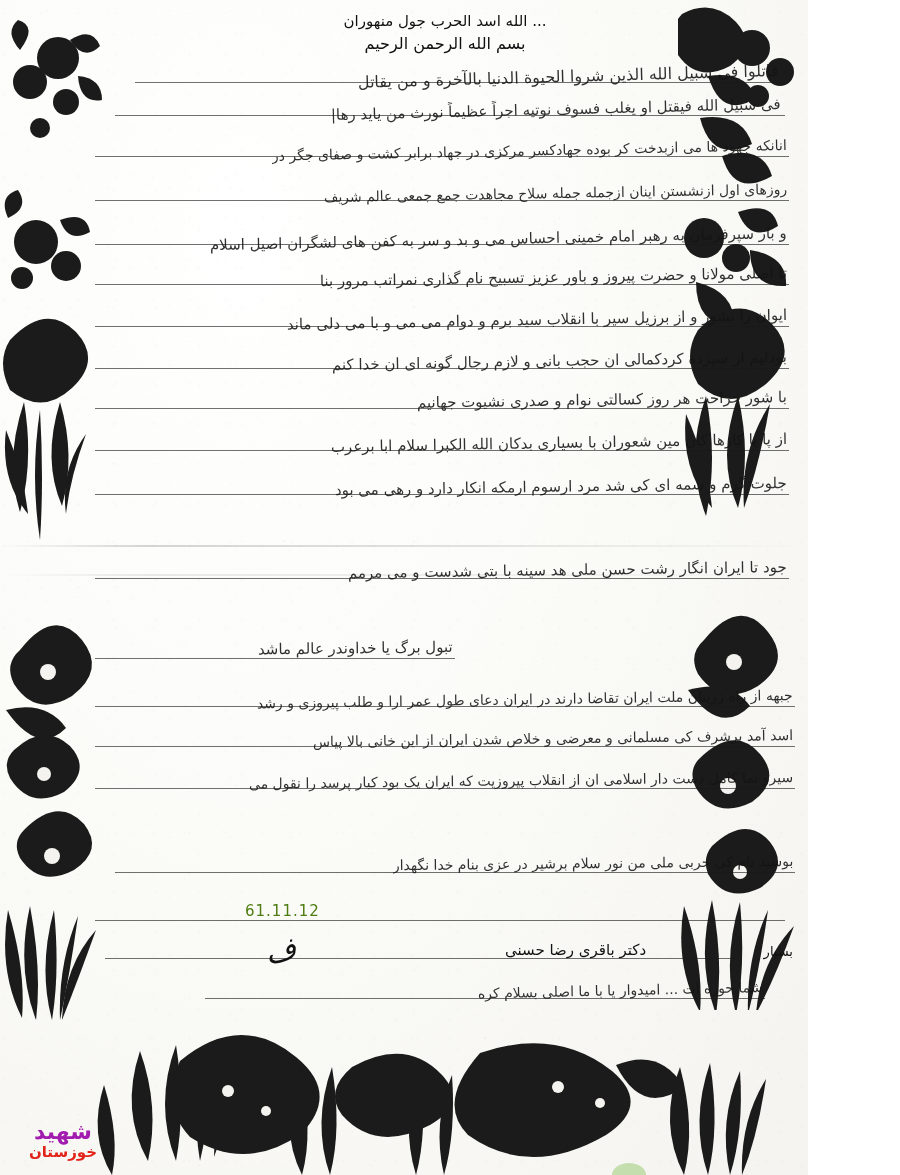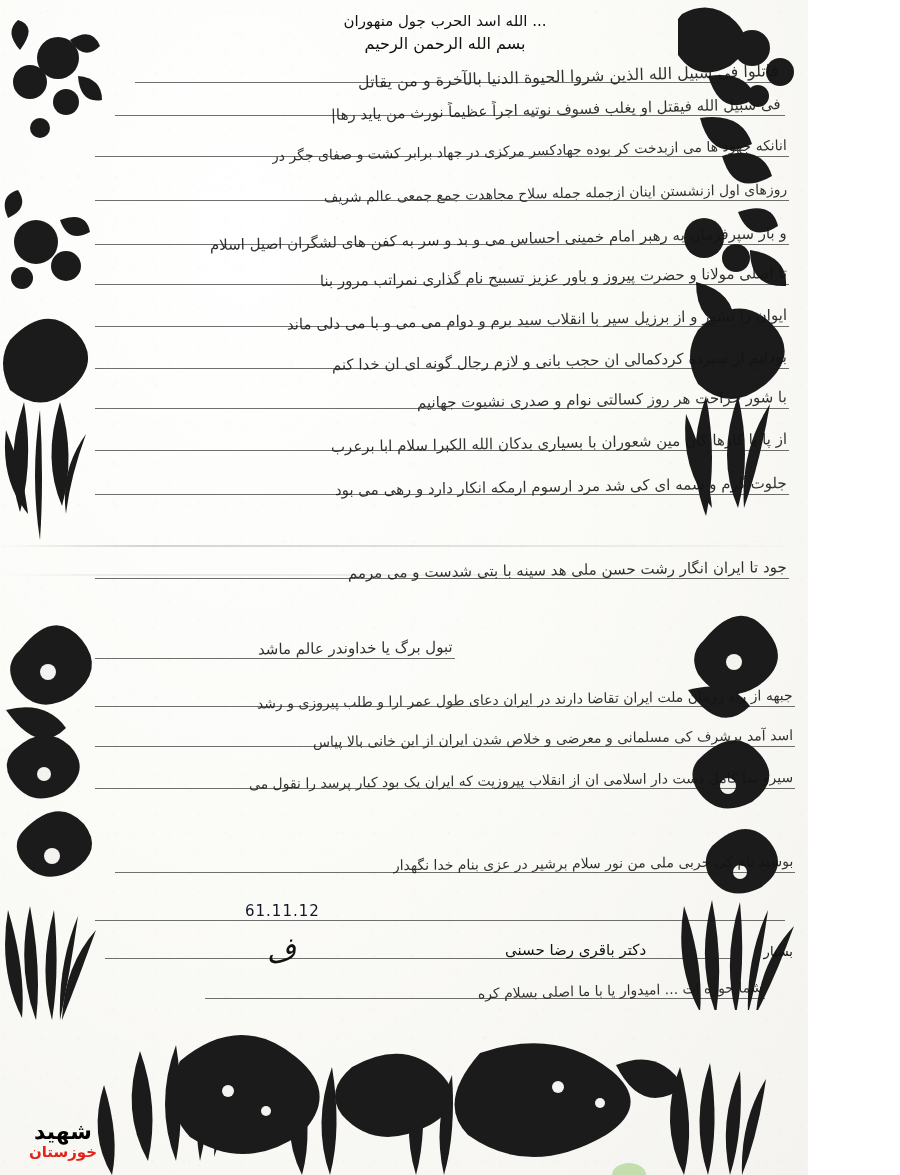--- a/index.html
+++ b/index.html
@@ -104,21 +104,21 @@
     left: 0; right: 0;
     text-align: center;
     direction: rtl;
     color: #111;
     font-size: 16px;
     white-space: nowrap;
   }
   .date-line {
     position: absolute;
     direction: ltr;
-    color: #0f172a;
+    color: #4d7c0f;
     font-size: 15px;
     letter-spacing: 1px;
     white-space: nowrap;
   }
   .sign {
     position: absolute;
     direction: rtl;
     color: #111;
     font-size: 15px;
     white-space: nowrap;
@@ -143,21 +143,21 @@
   #watermark {
     position: absolute;
     left: 8px;
     bottom: 14px;
     width: 110px;
     text-align: center;
     direction: rtl;
     line-height: 1.05;
   }
   #watermark .wm1 {
-    color: #000000;
+    color: #a21caf;
     font-weight: bold;
     font-size: 22px;
     letter-spacing: -1px;
   }
   #watermark .wm2 {
     color: #e2231a;
     font-weight: bold;
     font-size: 15px;
     margin-top: 2px;
   }

